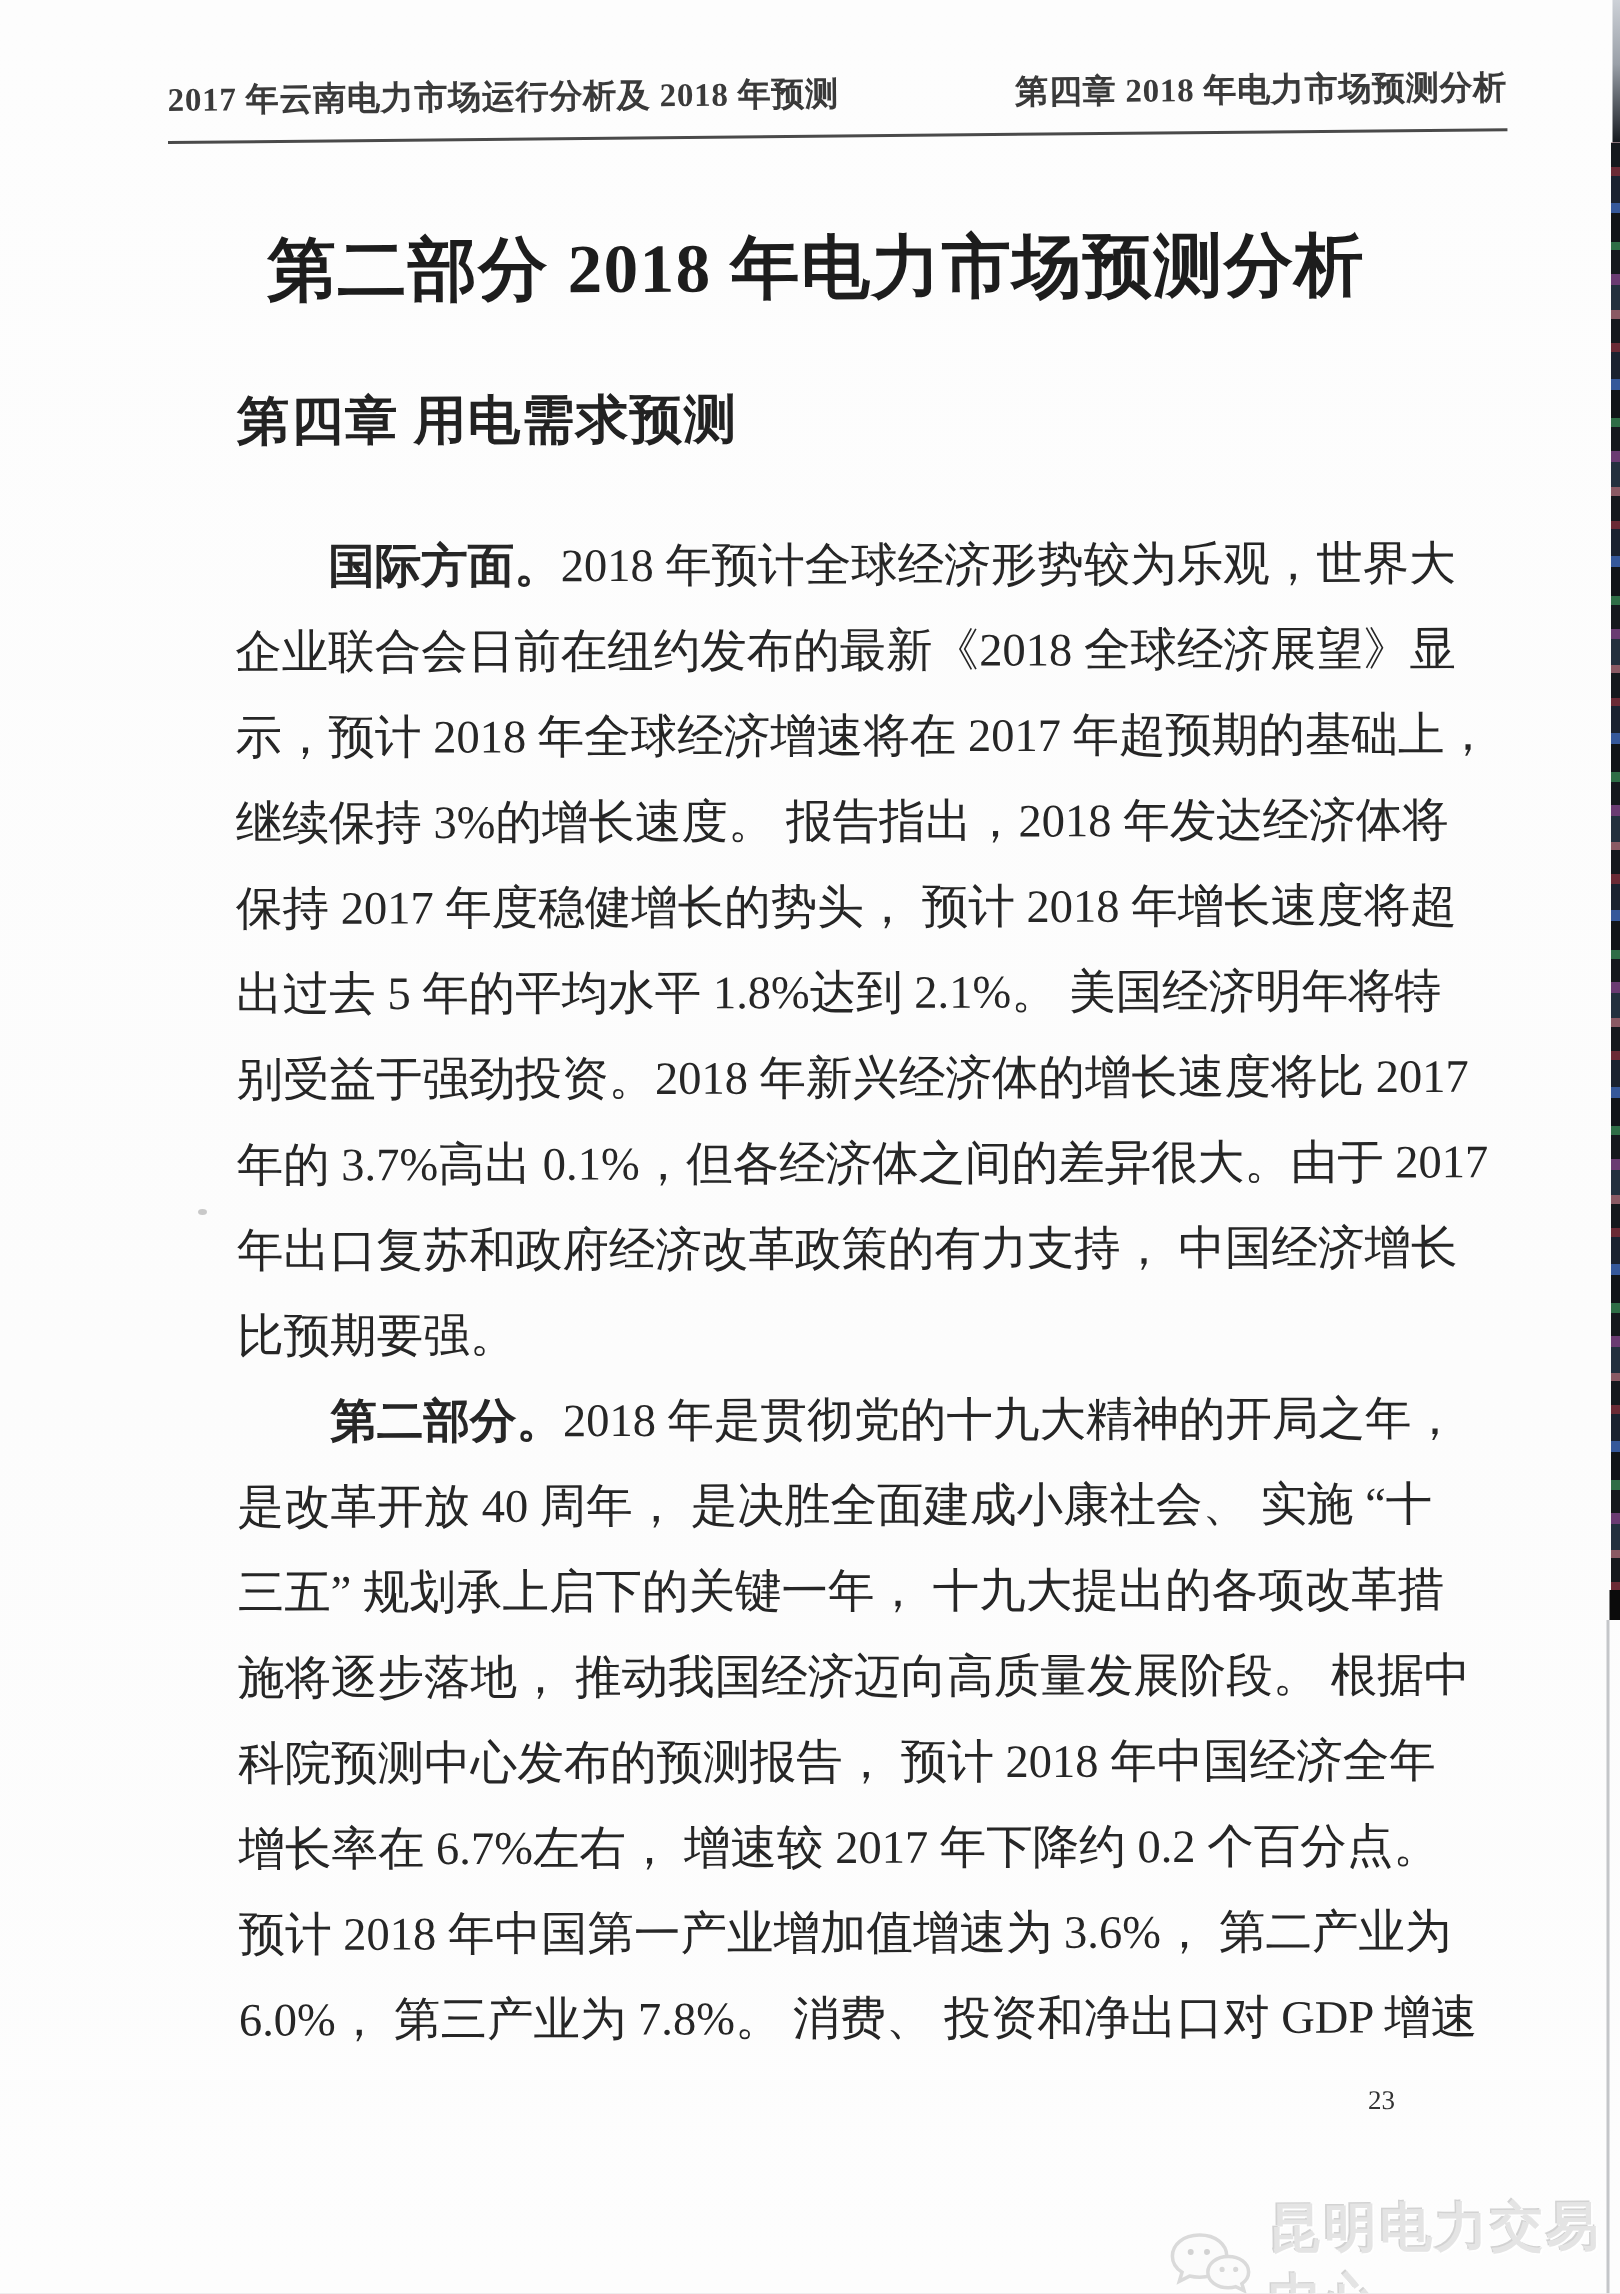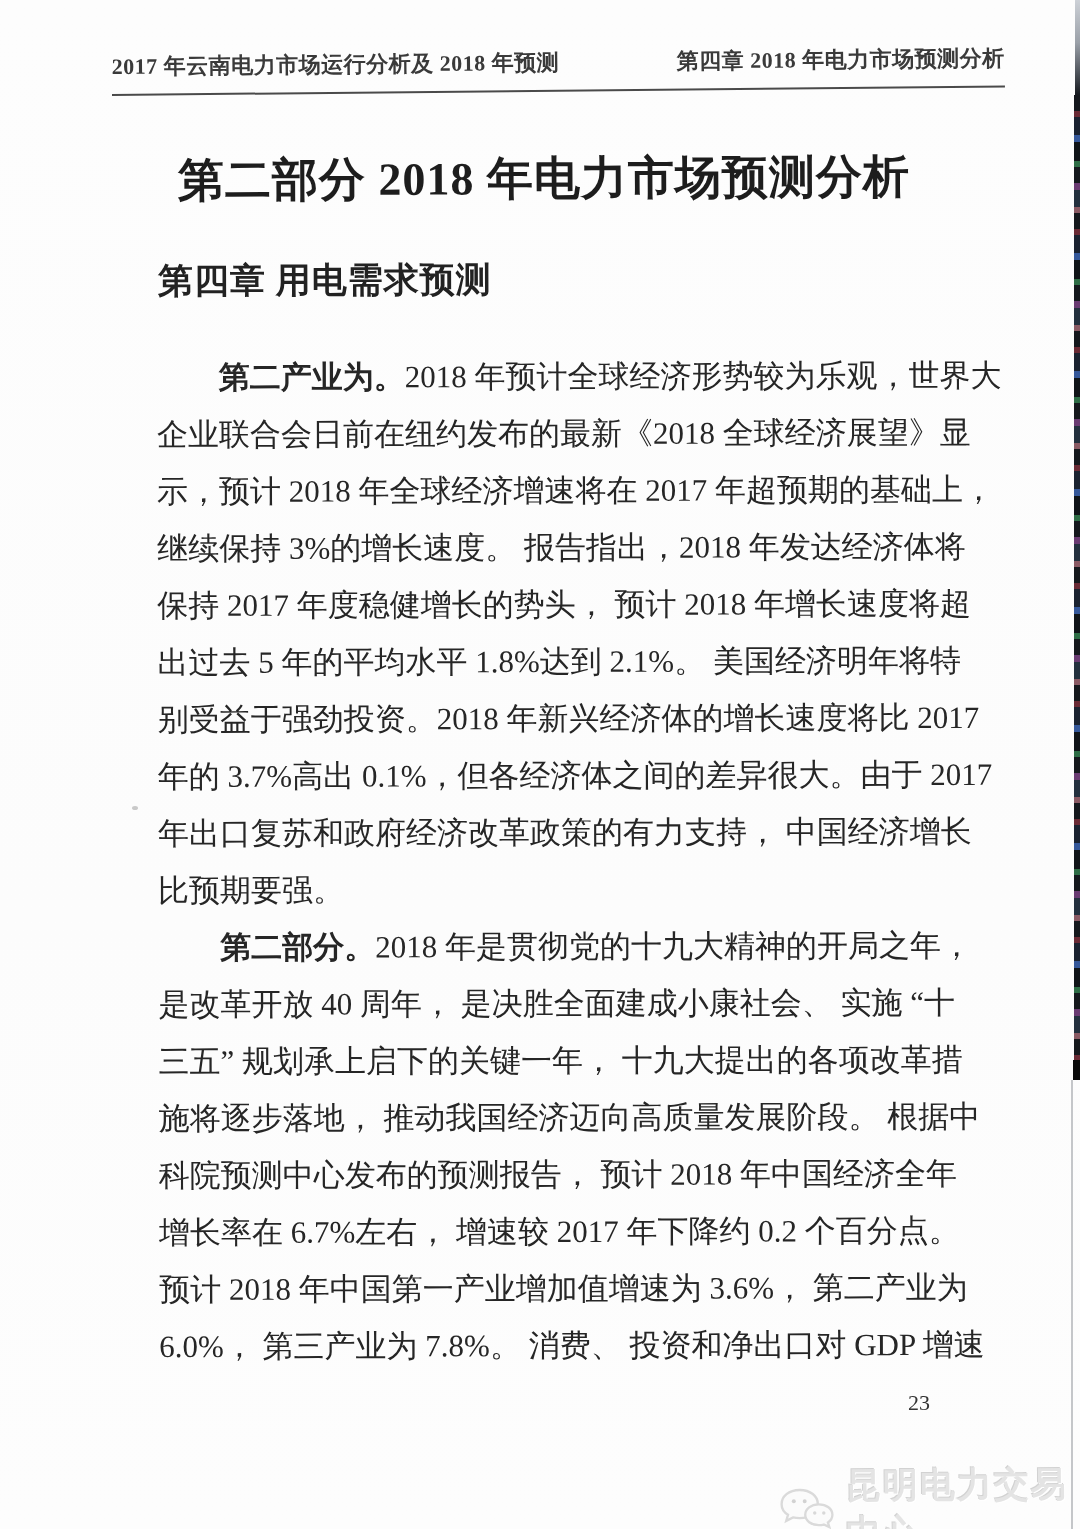--- a/index.html
+++ b/index.html
@@ -79,21 +79,21 @@
     text-align: justify; text-align-last: justify;
     text-justify: inter-character;
   }
   .line.indent { text-indent: 62px; }
   .line.short { text-align-last: left; }
   .lead { font-weight: bold; }
 
   
   .page-number {
     position: absolute; top: 1390px; left: 158px; width: 772px;
-    text-align: right; font-size: 22px; color: #333;
+    text-align: right; font-size: 18px; color: #333;
   }
 
   
   .speck {
     position: absolute; top: 806px; left: 132px; width: 6px; height: 4px;
     background: #c9c9c9; border-radius: 50%;
   }
 
   
   .footer-brand {
@@ -128,21 +128,21 @@
   </div>
 
   <div class="doc-title">第二部分 2018 年电力市场预测分析</div>
 
   <div class="section-heading">第四章 用电需求预测</div>
 
   <div class="body-text">
 
     <div>
       <div class="line indent">
-        <span class="lead">第二产业为。</span><span>2018 年预计全球经济形势较为乐观，世界大</span>
+        <span class="lead">国际方面。</span><span>2018 年预计全球经济形势较为乐观，世界大</span>
       </div>
       <div class="line">企业联合会日前在纽约发布的最新《2018 全球经济展望》显</div>
       <div class="line">示，预计 2018 年全球经济增速将在 2017 年超预期的基础上，</div>
       <div class="line">继续保持 3%的增长速度。 报告指出，2018 年发达经济体将</div>
       <div class="line">保持 2017 年度稳健增长的势头， 预计 2018 年增长速度将超</div>
       <div class="line">出过去 5 年的平均水平 1.8%达到 2.1%。 美国经济明年将特</div>
       <div class="line">别受益于强劲投资。2018 年新兴经济体的增长速度将比 2017</div>
       <div class="line">年的 3.7%高出 0.1%，但各经济体之间的差异很大。由于 2017</div>
       <div class="line">年出口复苏和政府经济改革政策的有力支持， 中国经济增长</div>
       <div class="line short">比预期要强。</div>

